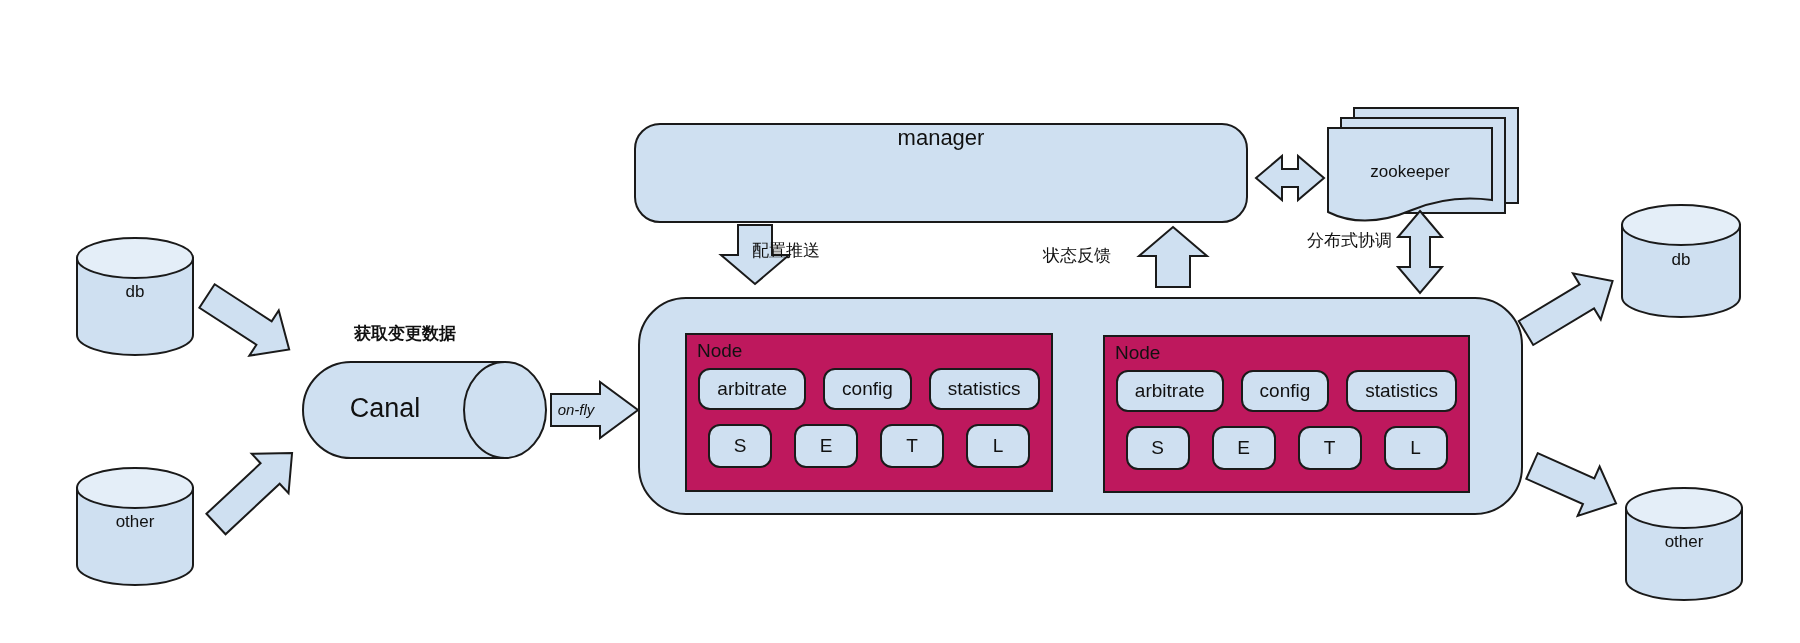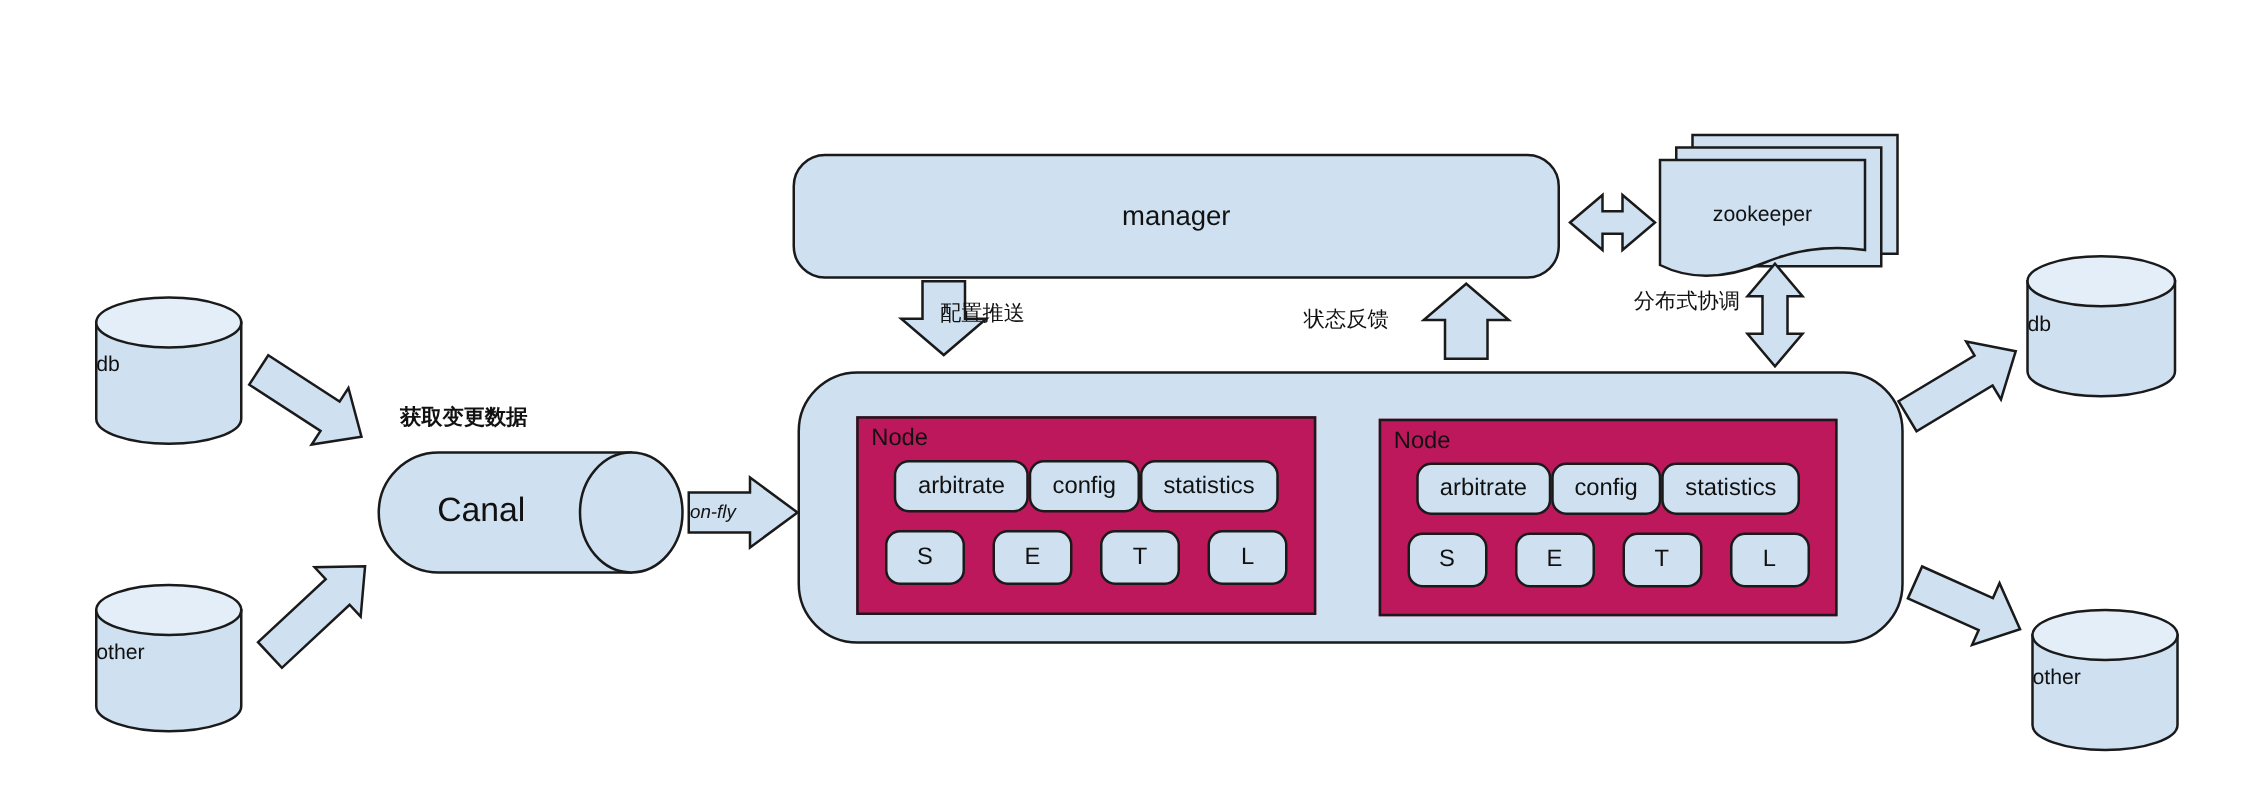--- a/index.html
+++ b/index.html
@@ -8,38 +8,38 @@
     font-family:"Liberation Sans","DejaVu Sans",sans-serif;color:#111;overflow:hidden;
   }
   svg.shapes{position:absolute;left:0;top:0;}
   .shape{fill:#cfe0f1;stroke:#1a1a1a;stroke-width:2;}
   .shape-light{fill:#e4eef8;stroke:#1a1a1a;stroke-width:2;}
   .box{
     position:absolute;background:#cfe0f1;border:2px solid #1a1a1a;box-sizing:border-box;
   }
   .manager-box{
     left:634px;top:123px;width:614px;height:100px;border-radius:26px;
-    display:flex;align-items:center;justify-content:center;font-size:22px;
+    display:flex;align-items:flex-start;justify-content:center;font-size:22px;
   }
   .container-box{
     left:638px;top:297px;width:885px;height:218px;border-radius:48px;
   }
   .node-box{position:absolute;background:#be185d;border:2px solid #1a1a1a;box-sizing:border-box;}
   .node-box.left{left:685px;top:333px;width:368px;height:159px;}
   .node-box.right{left:1103px;top:335px;width:367px;height:158px;}
   .node-title{font-size:19px;margin:5px 0 0 10px;}
-  .btn-row{display:flex;justify-content:center;gap:0;margin-top:6px;}
+  .btn-row{display:flex;justify-content:center;gap:17px;margin-top:6px;}
   .btn-row.stages{margin-top:14px;gap:22px;}
   .pill{
     background:#cfe0f1;border:2px solid #1a1a1a;border-radius:12px;box-sizing:border-box;
     display:flex;align-items:center;justify-content:center;font-size:19px;height:42px;padding:0 17px;
   }
   .pill.stage{width:64px;height:44px;padding:0;}
   .label{position:absolute;line-height:1.2;white-space:nowrap;}
-  .lbl-center{text-align:left;}
+  .lbl-center{text-align:center;}
   .fs17{font-size:17px;}
   .fs15{font-size:15px;font-style:italic;}
   .canal-label{left:309px;top:392px;width:152px;text-align:center;font-size:27px;}
   .zk-label{left:1328px;top:162px;width:164px;text-align:center;font-size:17px;}
 </style>
 </head>
 <body>
 
 <div class="canvas">
 

